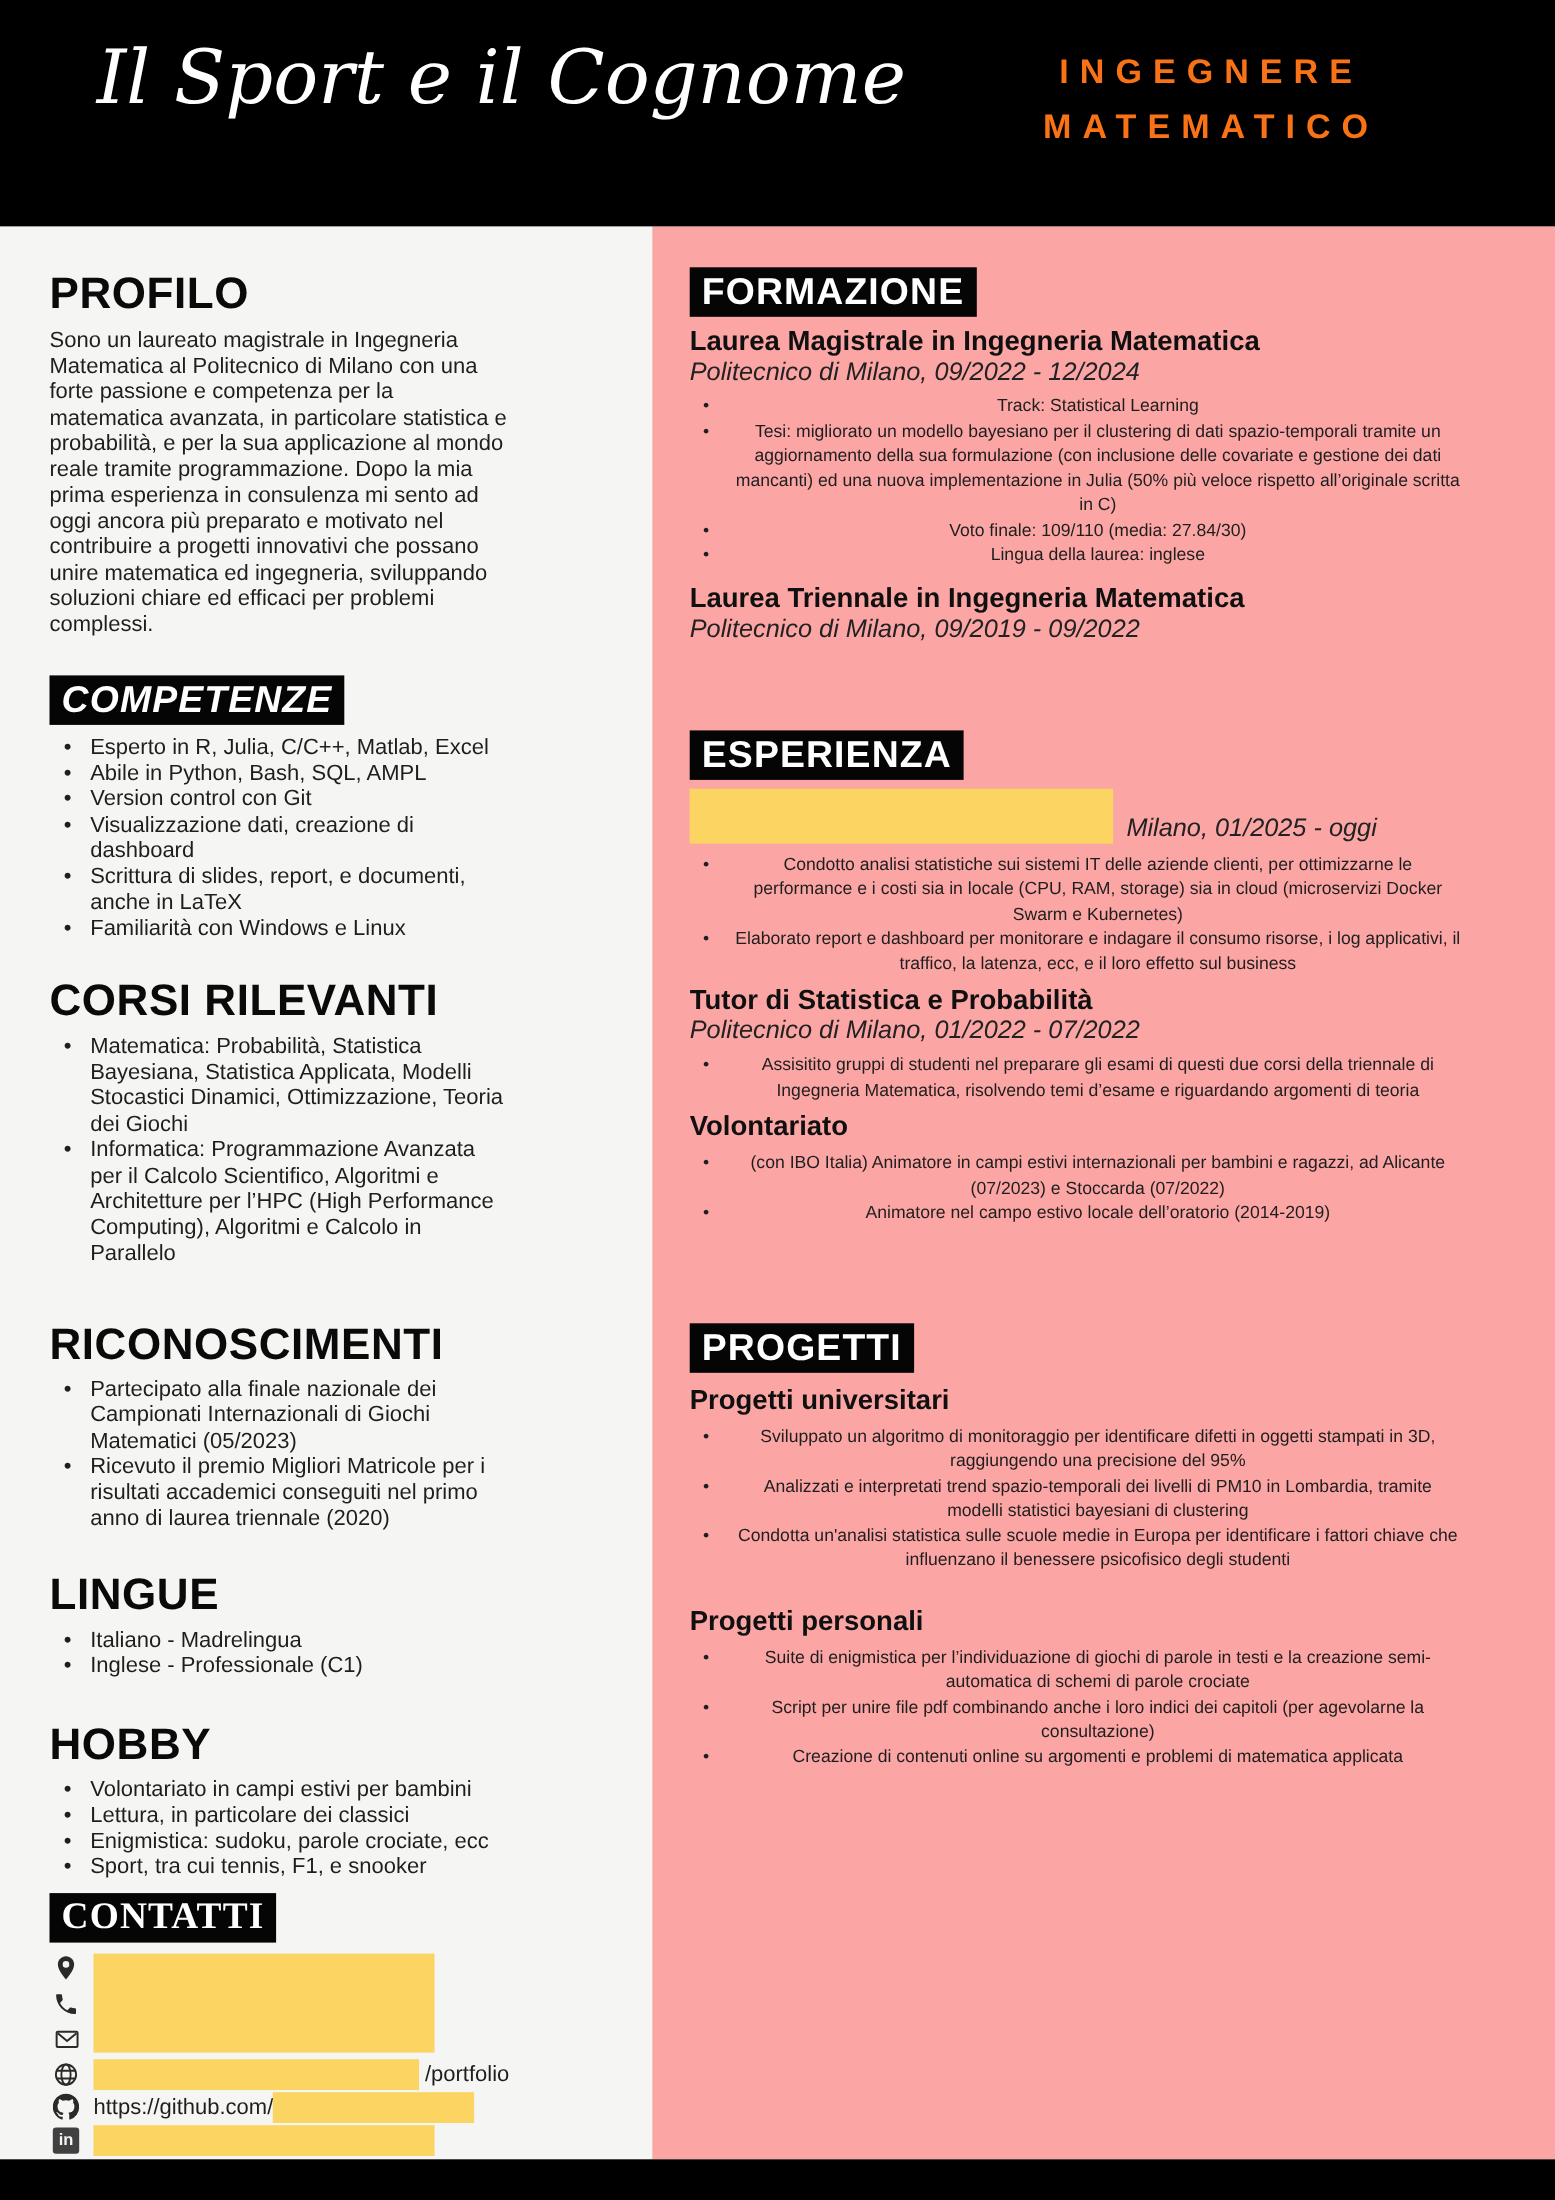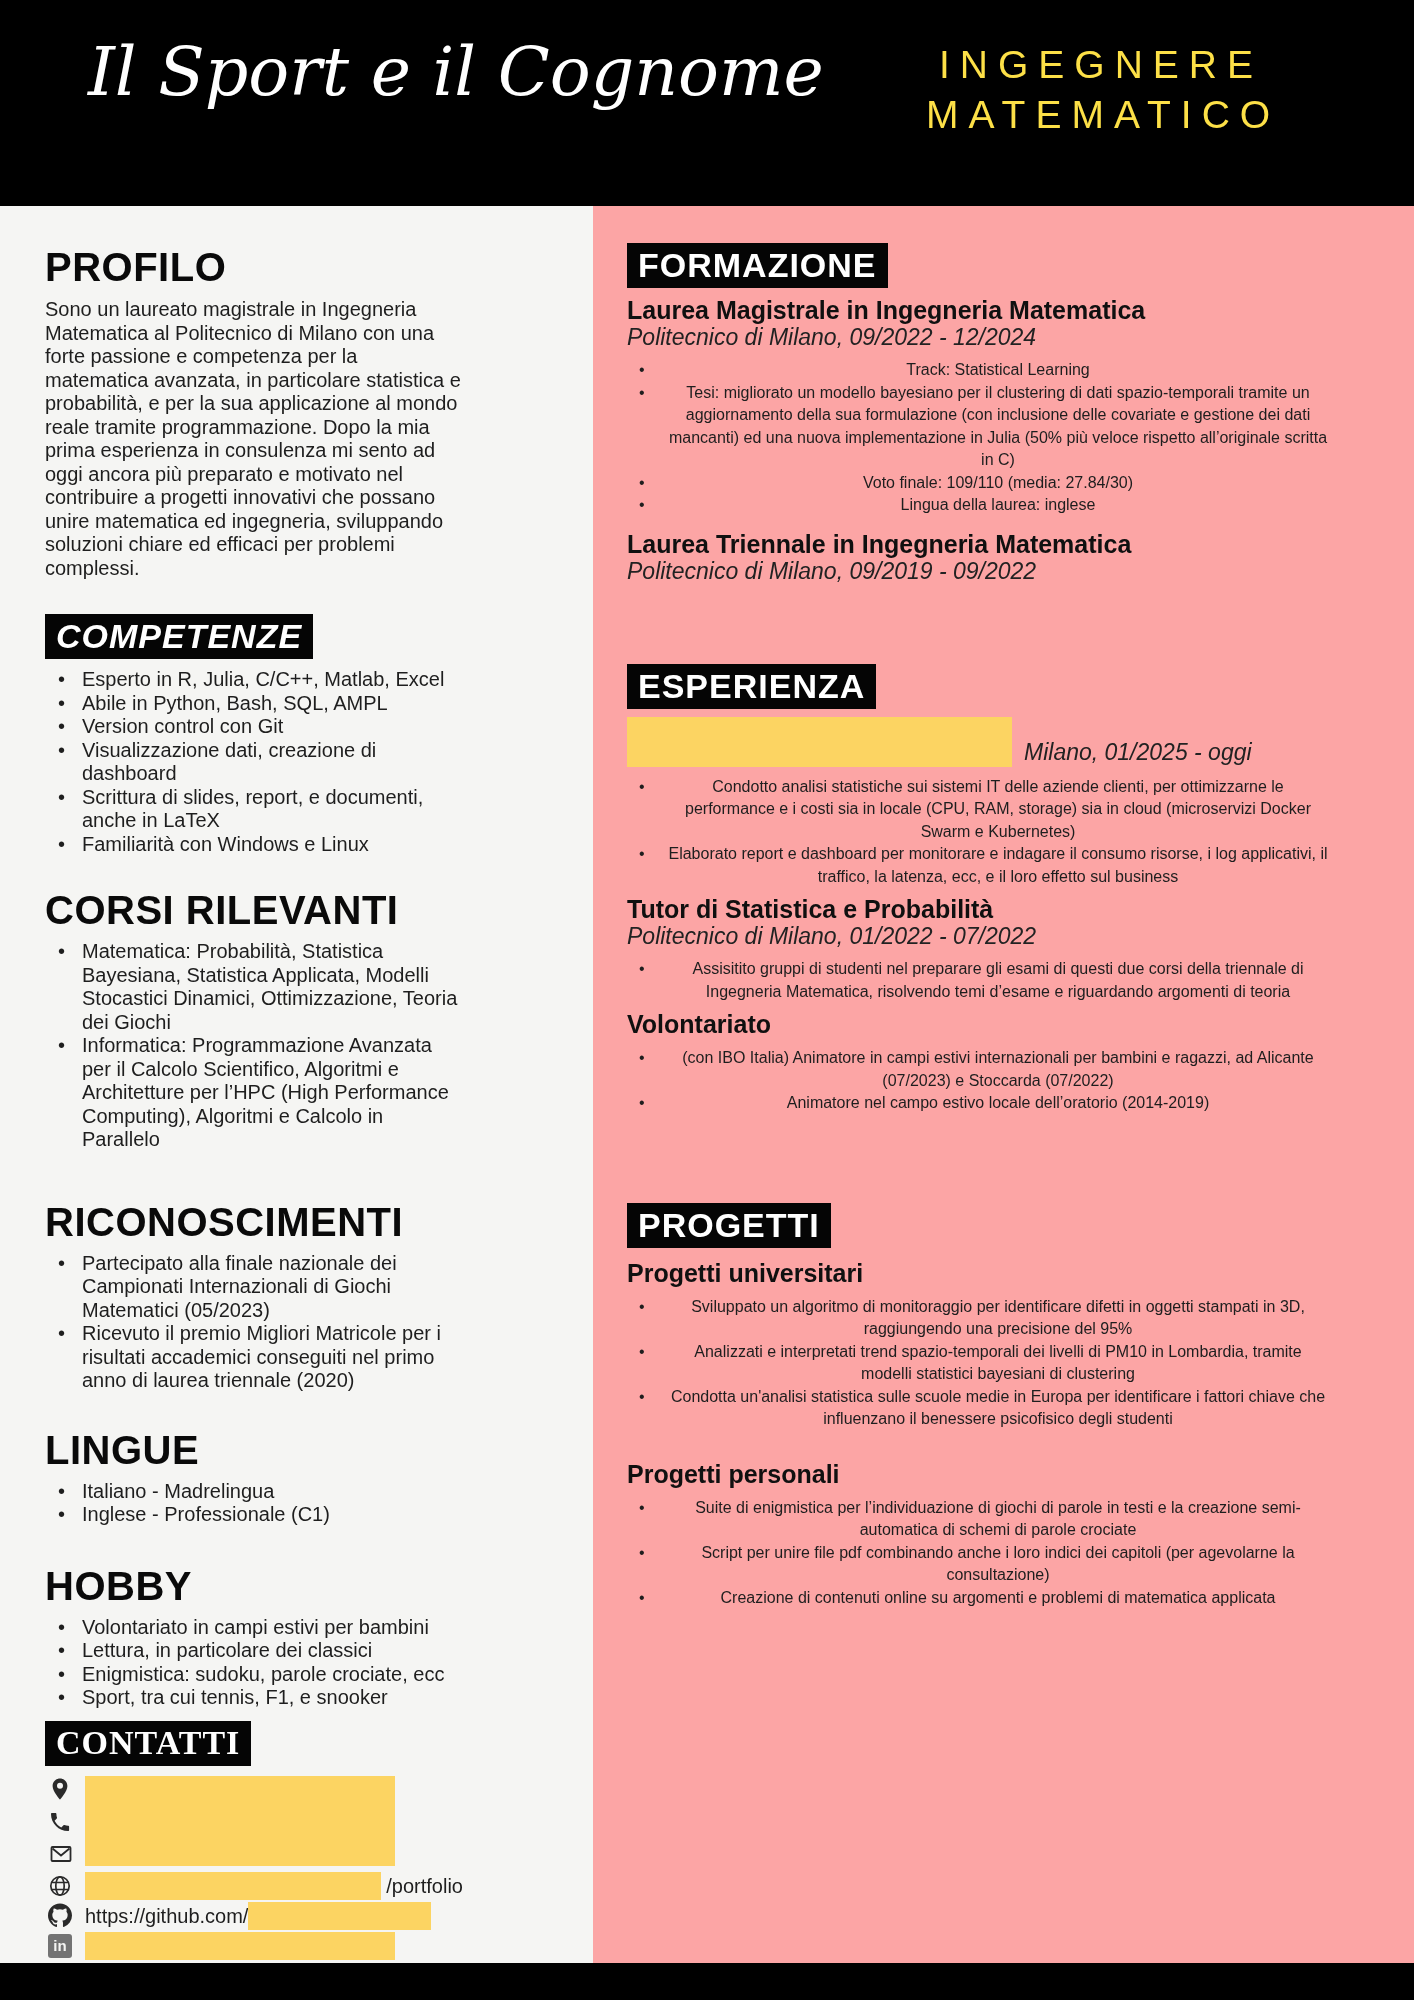--- a/index.html
+++ b/index.html
@@ -10,21 +10,21 @@
   }
   
   .header{position:absolute;left:0;top:0;width:100%;height:206px;background:#000;}
   .script-name{
     position:absolute;left:88px;top:22px;
     font-family:"DejaVu Serif",serif;font-style:italic;font-weight:400;
     font-size:68px;line-height:100px;color:#ffffff;white-space:nowrap;
   }
   .header-title{
     position:absolute;right:138px;top:40px;width:350px;text-align:center;
-    color:#fde047;font-size:39px;font-weight:400;letter-spacing:10px;line-height:50px;
+    color:#f97316;font-size:31px;font-weight:700;letter-spacing:10px;line-height:50px;
   }
   
   .col-left{
     position:absolute;left:0;top:206px;width:593px;height:1757px;
     background:#F5F5F3;box-sizing:border-box;padding:40px 0 0 45px;
   }
   .col-left-inner{width:418px;}
   .col-right{
     position:absolute;left:593px;top:206px;width:821px;height:1757px;
     background:#fca5a5;box-sizing:border-box;padding:37px 40px 0 34px;
@@ -92,21 +92,21 @@
   }
   .redact-big{width:310px;height:90px;margin-left:13px;}
   .contact-row{display:flex;align-items:center;height:30px;margin-left:3px;}
   .contact-row .icon{width:24px;display:flex;justify-content:center;}
   .contact-row .redact-line{width:310px;height:28px;margin-left:13px;}
   .contact-row .redact-gh{width:183px;height:28px;margin-left:0;}
   .contact-text{font-size:20px;line-height:28px;margin-left:13px;white-space:nowrap;}
   .contact-text.suffix{margin-left:5px;}
   .icon svg{display:block;}
   .li-badge{
-    width:24px;height:24px;background:#737373;color:#F5F5F3;border-radius:3px;
+    width:24px;height:24px;background:#404040;color:#F5F5F3;border-radius:3px;
     font-size:15px;font-weight:800;display:flex;align-items:center;justify-content:center;
   }
 </style>
 </head>
 <body>
 
 <div class="page">
 
   <div class="header">
     <div class="script-name">Il Sport e il Cognome</div>

